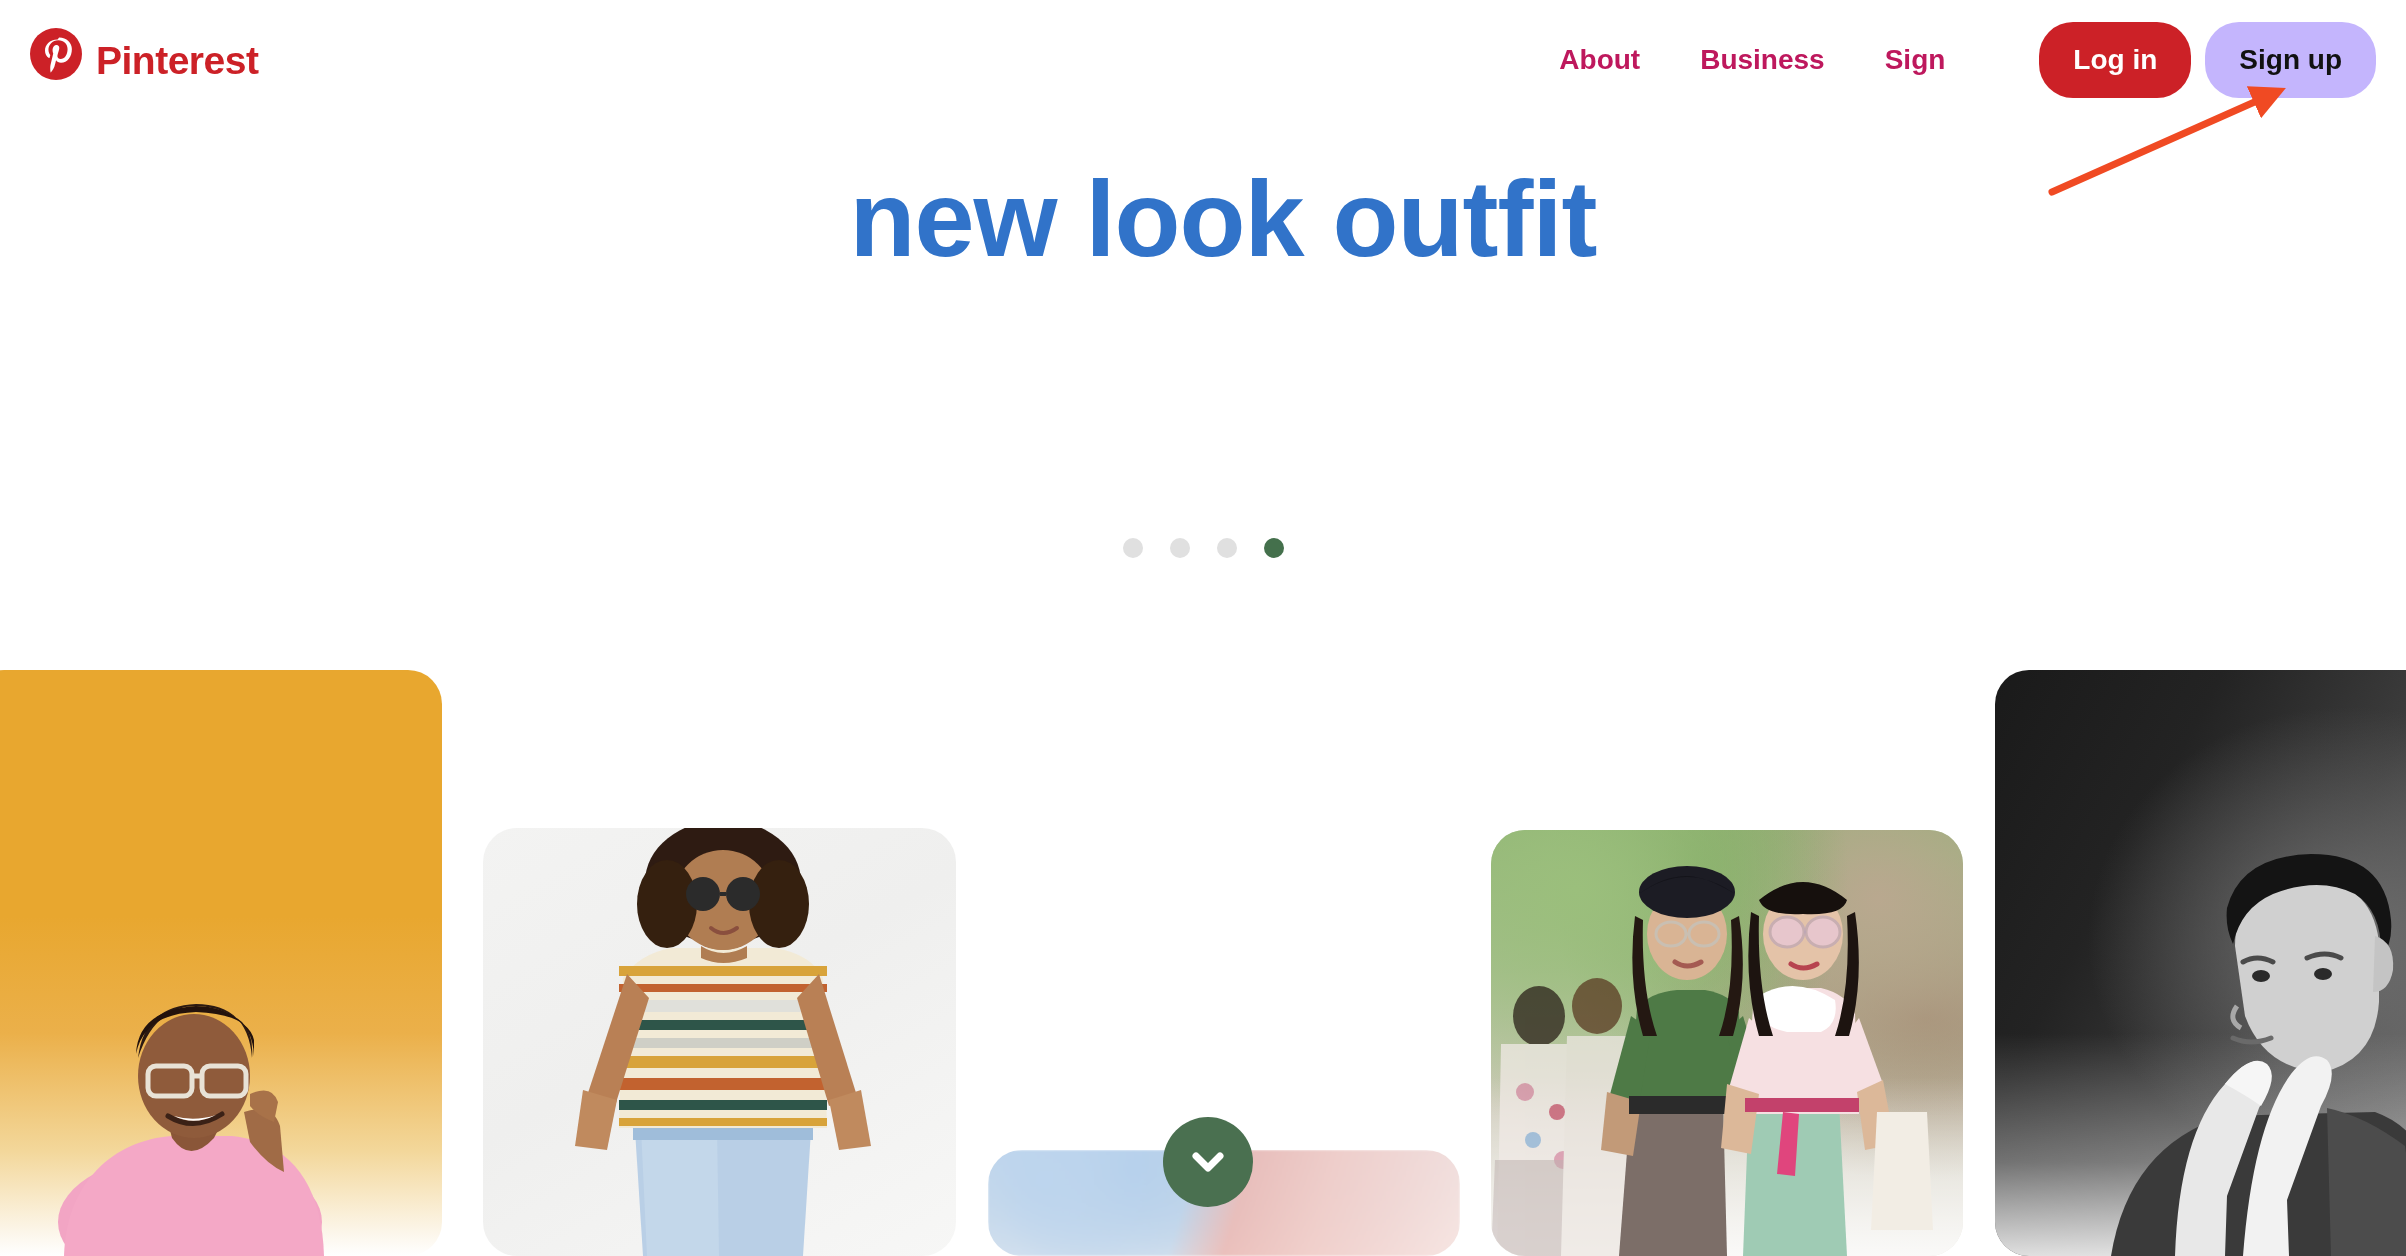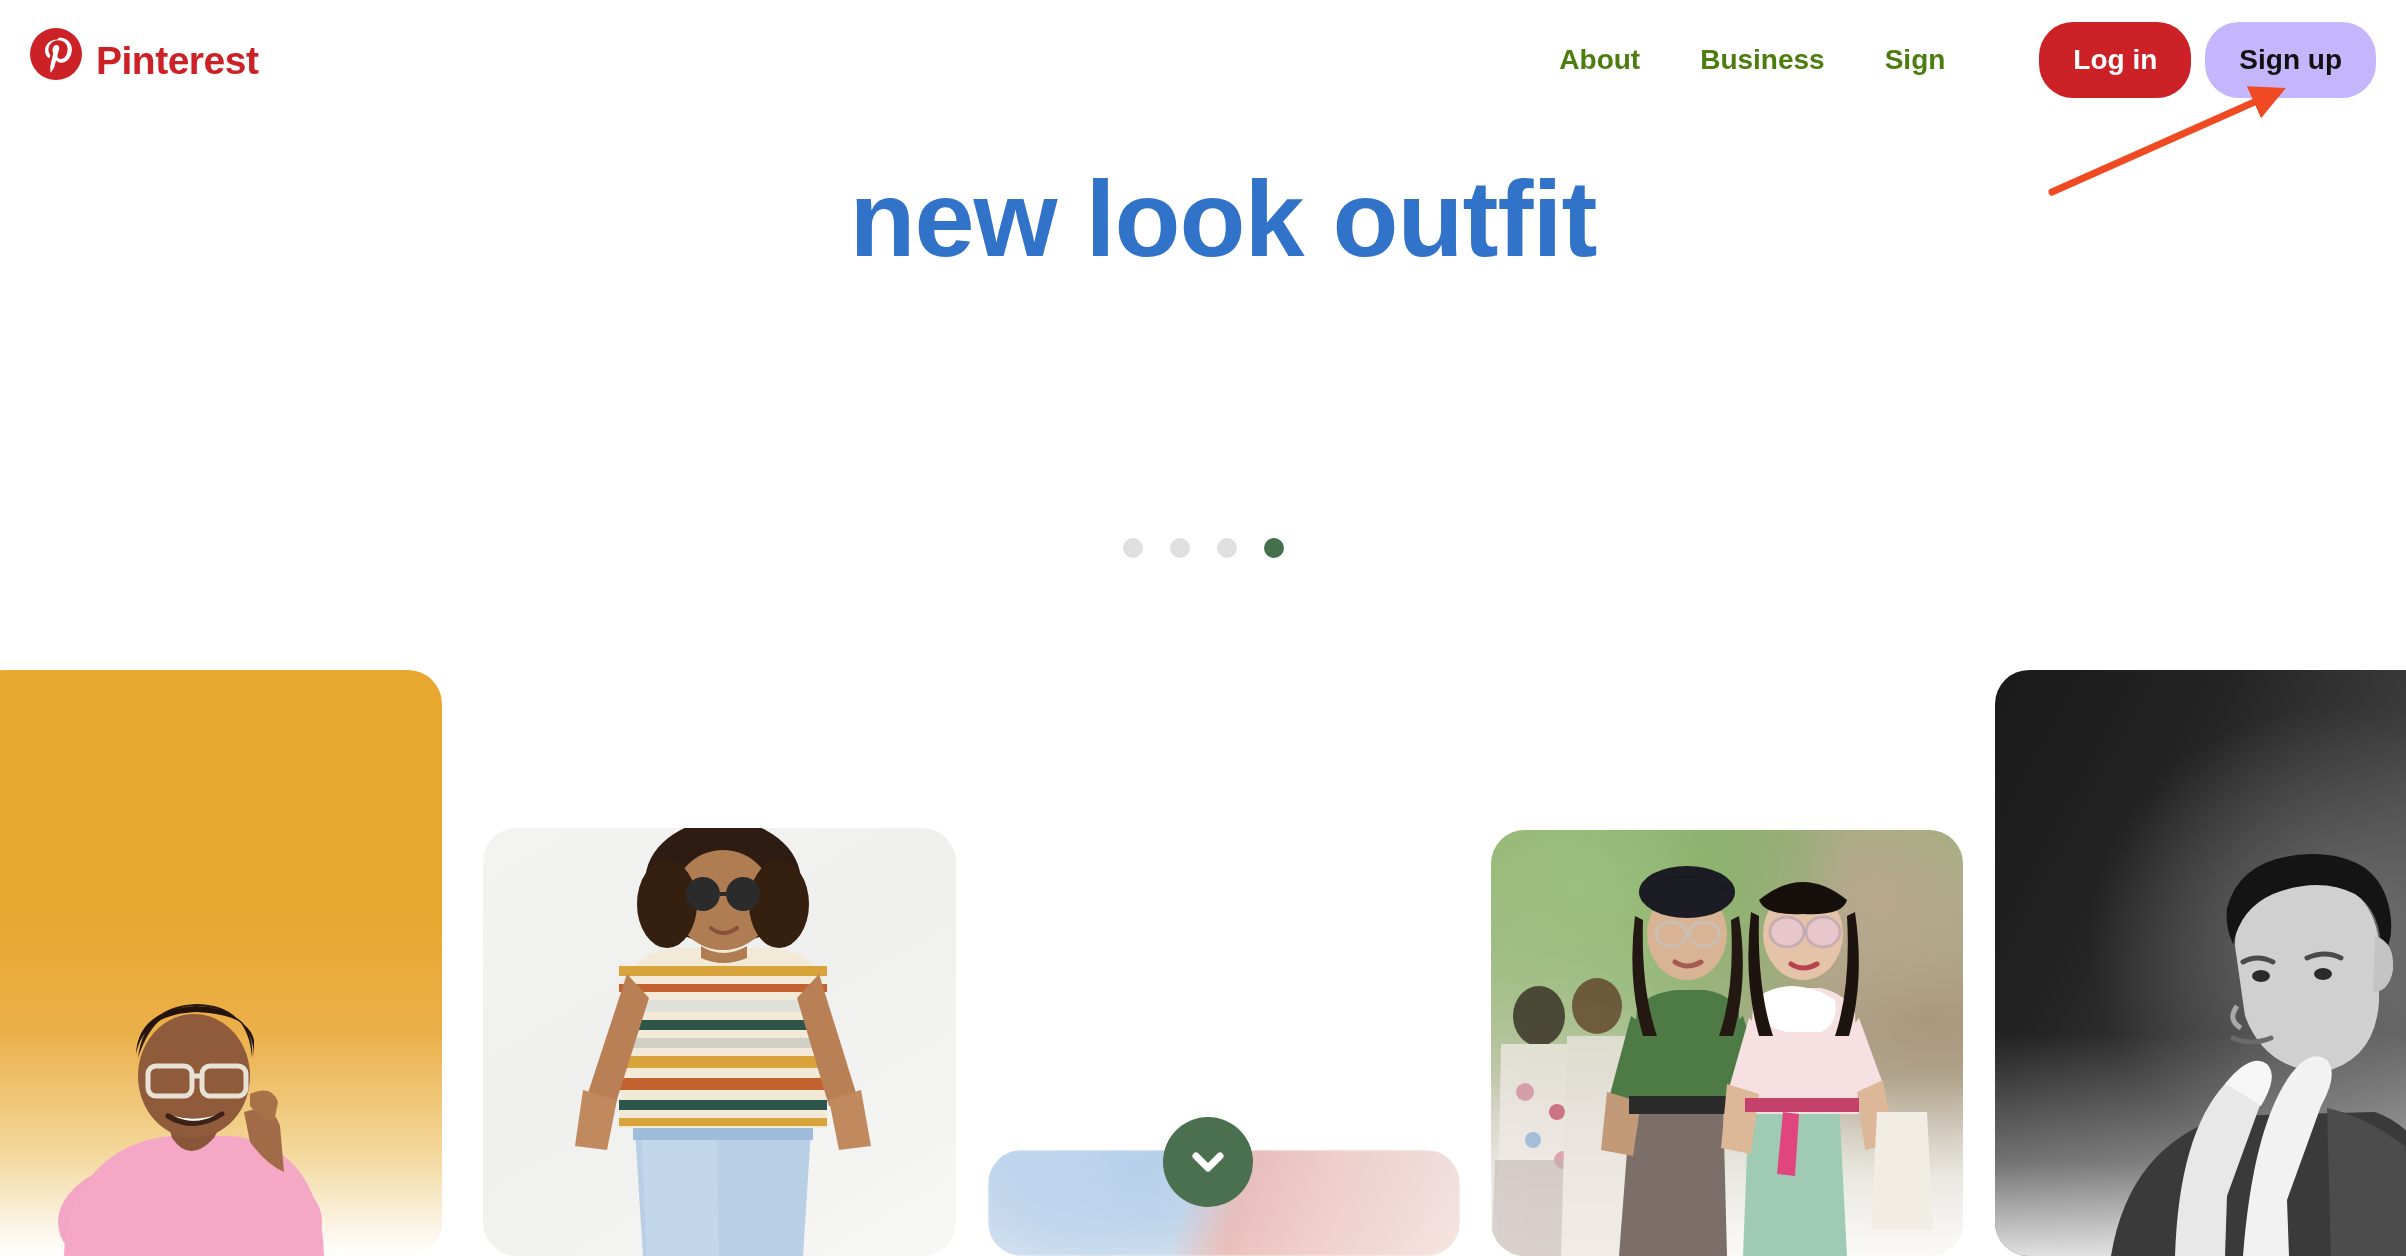--- a/index.html
+++ b/index.html
@@ -55,21 +55,21 @@
     position: absolute;
     right: 30px;
     top: 22px;
     display: flex;
     align-items: center;
     gap: 0;
   }
   .nav-link {
     font-size: 28px;
     font-weight: bold;
-    color: #4d7c0f;
+    color: #be185d;
     text-decoration: none;
     padding: 0 30px;
     line-height: 64px;
     white-space: nowrap;
   }
   .btn {
     border: none;
     border-radius: 34px;
     font-size: 28px;
     font-weight: bold;

